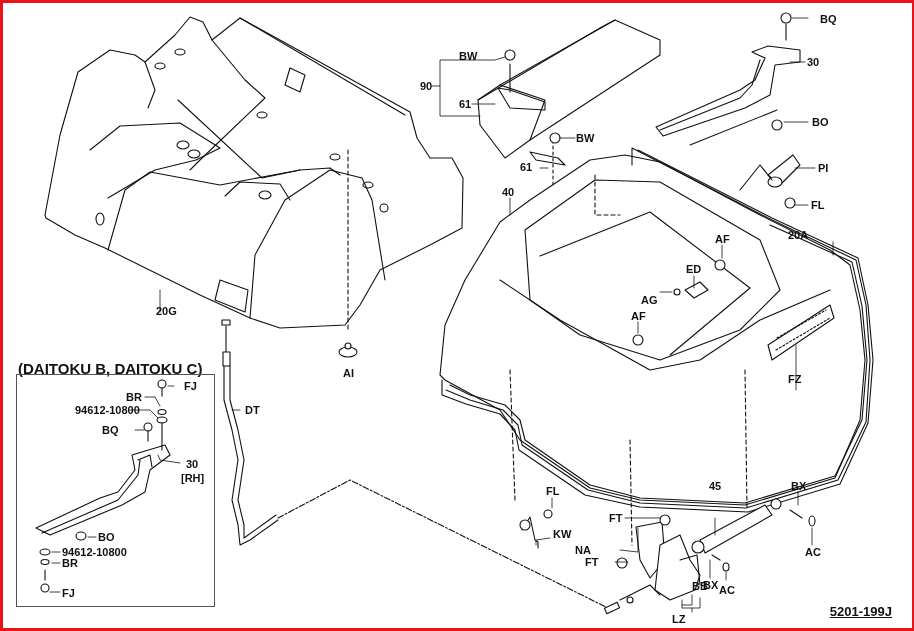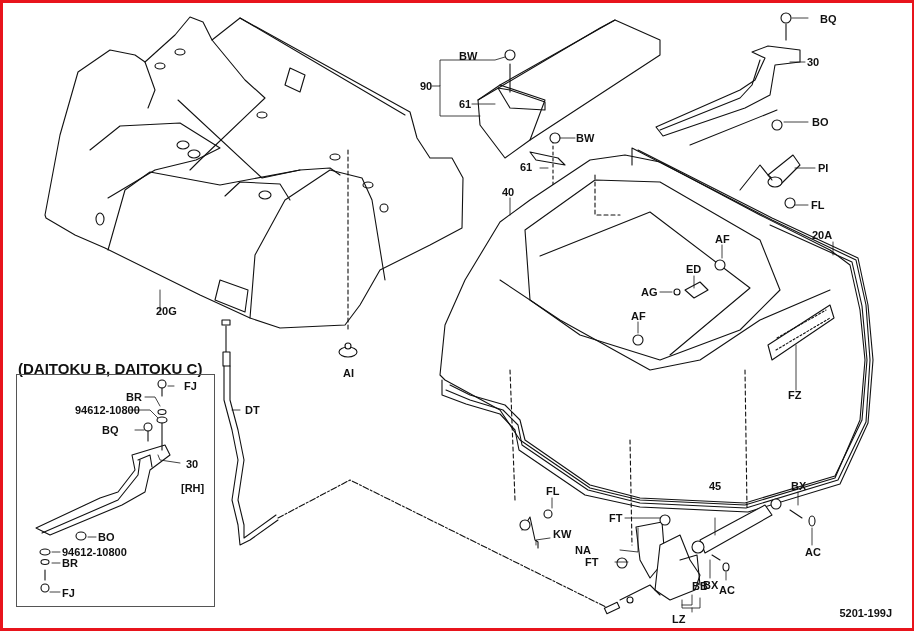--- a/index.html
+++ b/index.html
@@ -2,21 +2,21 @@
 <html><head>
 <meta charset="utf-8">
 <style>
   html, body { margin: 0; padding: 0; background: #ffffff; }
   body { width: 914px; height: 631px; position: relative; overflow: hidden; font-family: "Liberation Sans", sans-serif; }
   .frame { position: absolute; left: 0; top: 0; width: 914px; height: 631px; box-sizing: border-box; border: 3px solid #e8141c; border-right-width: 2px; border-bottom-width: 3px; }
   svg.drawing { position: absolute; left: 0; top: 0; }
   .lbl { position: absolute; font-family: "Liberation Sans", sans-serif; font-weight: bold; font-size: 11px; color: #111; white-space: nowrap; line-height: 12px; }
   .inset-title { position: absolute; left: 18px; top: 360px; font-weight: bold; font-size: 15px; color: #111; }
   .inset-box { position: absolute; left: 16px; top: 374px; width: 199px; height: 233px; border: 1px solid #555; box-sizing: border-box; }
-  .code { position: absolute; right: 22px; bottom: 12px; font-weight: bold; font-size: 11px; color: #111; }
+  .code { position: absolute; right: 22px; bottom: 12px; font-weight: bold; font-size: 13px; color: #111; text-decoration: underline; }
 </style>
 </head>
 <body>
 
 <div class="frame"></div>
 
 <svg class="drawing" width="914" height="631" viewBox="0 0 914 631" fill="none" stroke="#111" stroke-width="1.1" stroke-linejoin="round" stroke-linecap="round">
 
   <g>
     <path d="M45 215 L60 135 L78 72 L110 50 L135 55 L145 62 L175 35 L190 17 L203 22 L212 40 L240 18 L410 112 L417 138 L430 158 L452 158 L463 178 L462 228 L430 245 L380 270 L360 305 L345 325 L280 328 L250 318 L200 295 L105 248 L75 235 L46 218 Z" fill="#fff"></path>
@@ -198,45 +198,45 @@
 <span class="lbl" style="left:459px;top:50px">BW</span>
 <span class="lbl" style="left:459px;top:98px">61</span>
 <span class="lbl" style="left:576px;top:132px">BW</span>
 <span class="lbl" style="left:520px;top:161px">61</span>
 <span class="lbl" style="left:502px;top:186px">40</span>
 <span class="lbl" style="left:820px;top:13px">BQ</span>
 <span class="lbl" style="left:807px;top:56px">30</span>
 <span class="lbl" style="left:812px;top:116px">BO</span>
 <span class="lbl" style="left:818px;top:162px">PI</span>
 <span class="lbl" style="left:811px;top:199px">FL</span>
-<span class="lbl" style="left:812px;top:229px">20A</span>
+<span class="lbl" style="left:788px;top:229px">20A</span>
 <span class="lbl" style="left:715px;top:233px">AF</span>
 <span class="lbl" style="left:686px;top:263px">ED</span>
-<span class="lbl" style="left:641px;top:286px">AG</span>
+<span class="lbl" style="left:641px;top:294px">AG</span>
 <span class="lbl" style="left:631px;top:310px">AF</span>
-<span class="lbl" style="left:788px;top:389px">FZ</span>
+<span class="lbl" style="left:788px;top:373px">FZ</span>
 <span class="lbl" style="left:546px;top:485px">FL</span>
 <span class="lbl" style="left:553px;top:528px">KW</span>
 <span class="lbl" style="left:609px;top:512px">FT</span>
 <span class="lbl" style="left:575px;top:544px">NA</span>
 <span class="lbl" style="left:585px;top:556px">FT</span>
 <span class="lbl" style="left:709px;top:480px">45</span>
 <span class="lbl" style="left:791px;top:480px">BX</span>
 <span class="lbl" style="left:805px;top:546px">AC</span>
 <span class="lbl" style="left:703px;top:579px">BX</span>
 <span class="lbl" style="left:719px;top:584px">AC</span>
 <span class="lbl" style="left:692px;top:580px">BB</span>
 <span class="lbl" style="left:672px;top:613px">LZ</span>
 
 <div class="inset-title">(DAITOKU B, DAITOKU C)</div>
 <div class="inset-box"></div>
 <span class="lbl" style="left:184px;top:380px">FJ</span>
 <span class="lbl" style="left:126px;top:391px">BR</span>
 <span class="lbl" style="left:75px;top:404px">94612-10800</span>
 <span class="lbl" style="left:102px;top:424px">BQ</span>
 <span class="lbl" style="left:186px;top:458px">30</span>
-<span class="lbl" style="left:181px;top:482px">[RH]</span>
+<span class="lbl" style="left:181px;top:472px">[RH]</span>
 <span class="lbl" style="left:98px;top:531px">BO</span>
 <span class="lbl" style="left:62px;top:546px">94612-10800</span>
 <span class="lbl" style="left:62px;top:557px">BR</span>
 <span class="lbl" style="left:62px;top:587px">FJ</span>
 
 <div class="code">5201-199J</div>
 
 </body></html>

